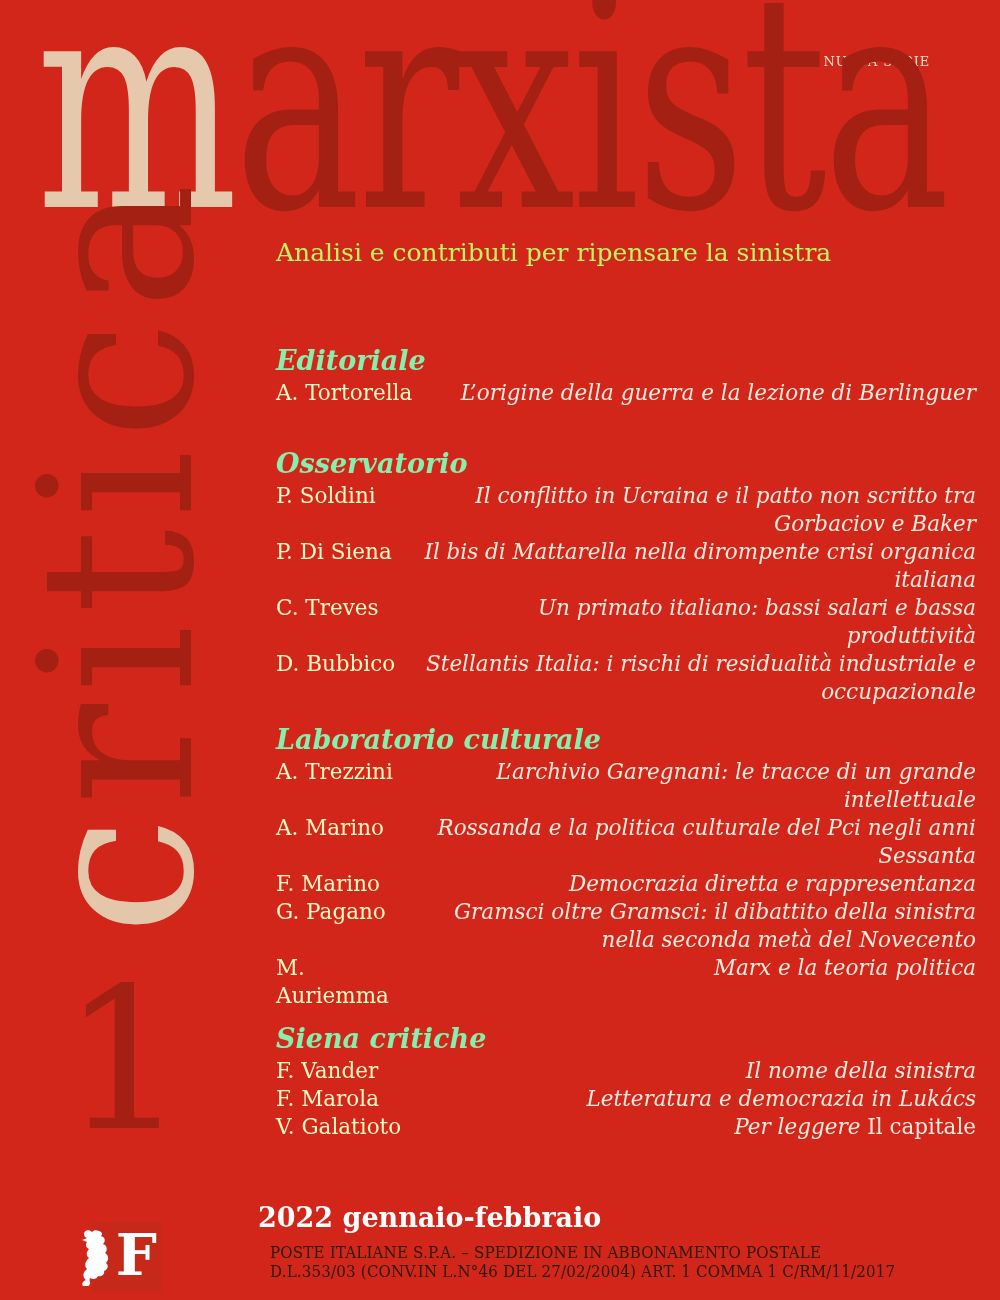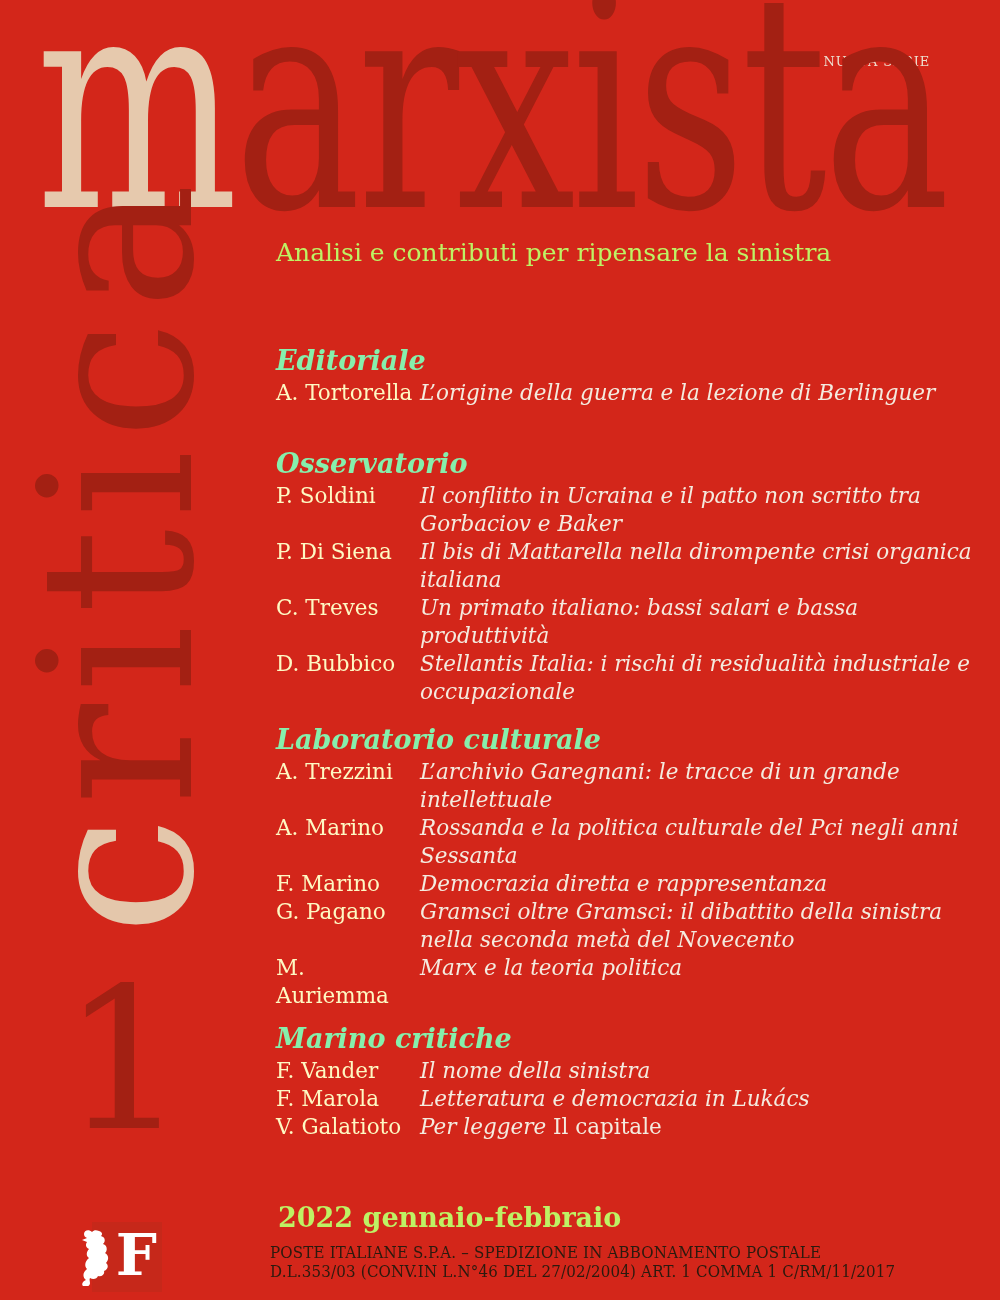--- a/index.html
+++ b/index.html
@@ -50,27 +50,27 @@
   .toc-heading{
     margin:0 0 3px 0; font-size:27px; line-height:30px;
     font-weight:bold; font-style:italic; color:#86efac;
   }
   .toc-row{display:flex; align-items:flex-start;}
   .toc-author{
     flex:0 0 144px; font-size:21.5px; line-height:28px; color:#fef9c3;
   }
   .toc-title{
     flex:1; font-size:21.5px; line-height:28px; font-style:italic;
-    color:#f4ebdf; white-space:pre-line;
+    color:#f4ebdf; white-space:pre-line;text-align:right;
   }
   .toc-title .roman{font-style:normal;}
   
   .issue-date{
-    position:absolute; left:278px; top:1202px;
-    font-size:27px; font-weight:bold; color:#bef264;
+    position:absolute; left:258px; top:1202px;
+    font-size:27px; font-weight:bold; color:#ffffff;
   }
   .postal{
     position:absolute; left:270px; top:1243px;
     font-size:16px; line-height:19px; color:#2b1a0e;
     letter-spacing:0.2px; transform:scaleX(0.94); transform-origin:left top;
     white-space:nowrap;
   }
   .publisher-logo{
     position:absolute; left:92px; top:1222px; width:70px; height:70px;
     background:#c6281a;
@@ -143,21 +143,21 @@
           <span class="toc-author">G. Pagano</span>
           <span class="toc-title">Gramsci oltre Gramsci: il dibattito della sinistra
 nella seconda metà del Novecento</span>
         </div>
         <div class="toc-row">
           <span class="toc-author">M. Auriemma</span>
           <span class="toc-title">Marx e la teoria politica</span>
         </div>
       </section>
       <section class="toc-section">
-        <h2 class="toc-heading">Marino critiche</h2>
+        <h2 class="toc-heading">Siena critiche</h2>
         <div class="toc-row">
           <span class="toc-author">F. Vander</span>
           <span class="toc-title">Il nome della sinistra</span>
         </div>
         <div class="toc-row">
           <span class="toc-author">F. Marola</span>
           <span class="toc-title">Letteratura e democrazia in Lukács</span>
         </div>
         <div class="toc-row">
           <span class="toc-author">V. Galatioto</span>

